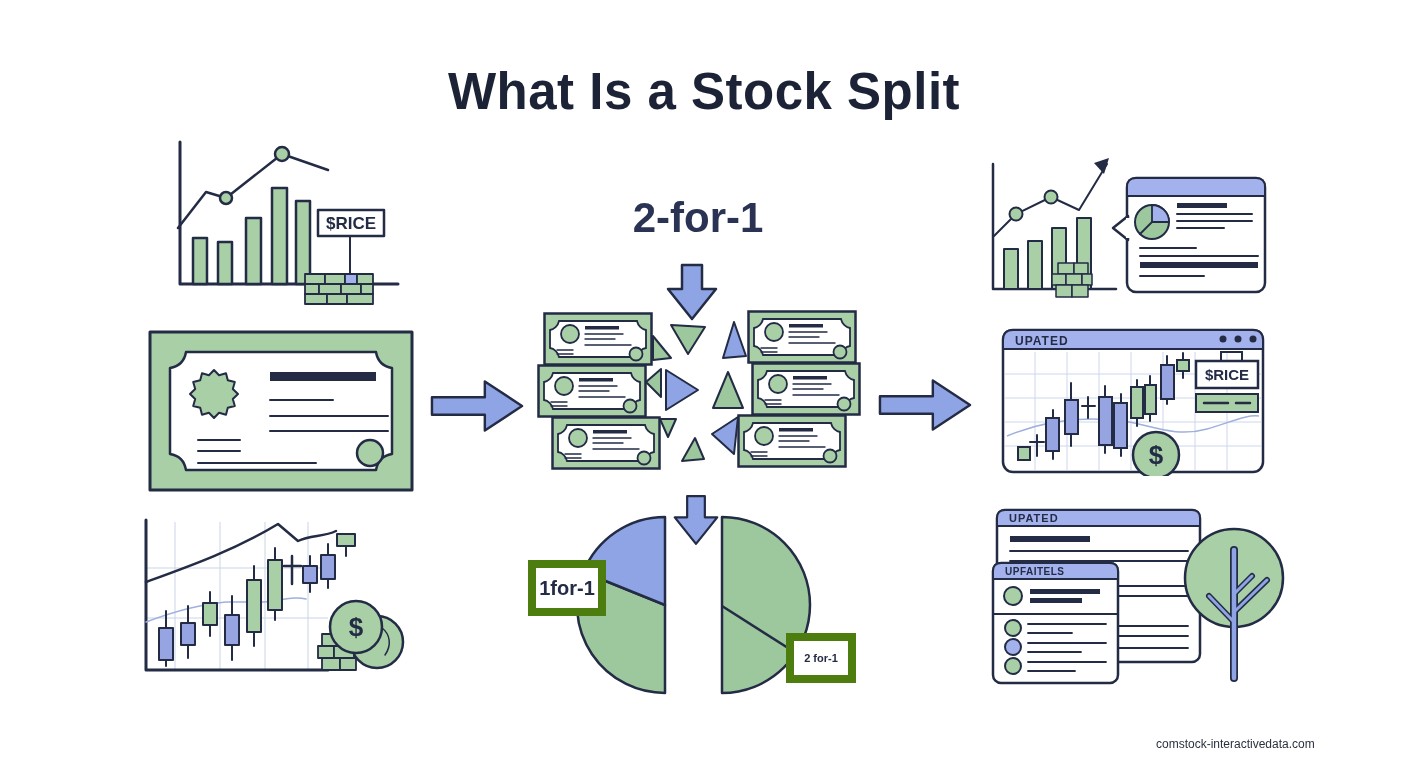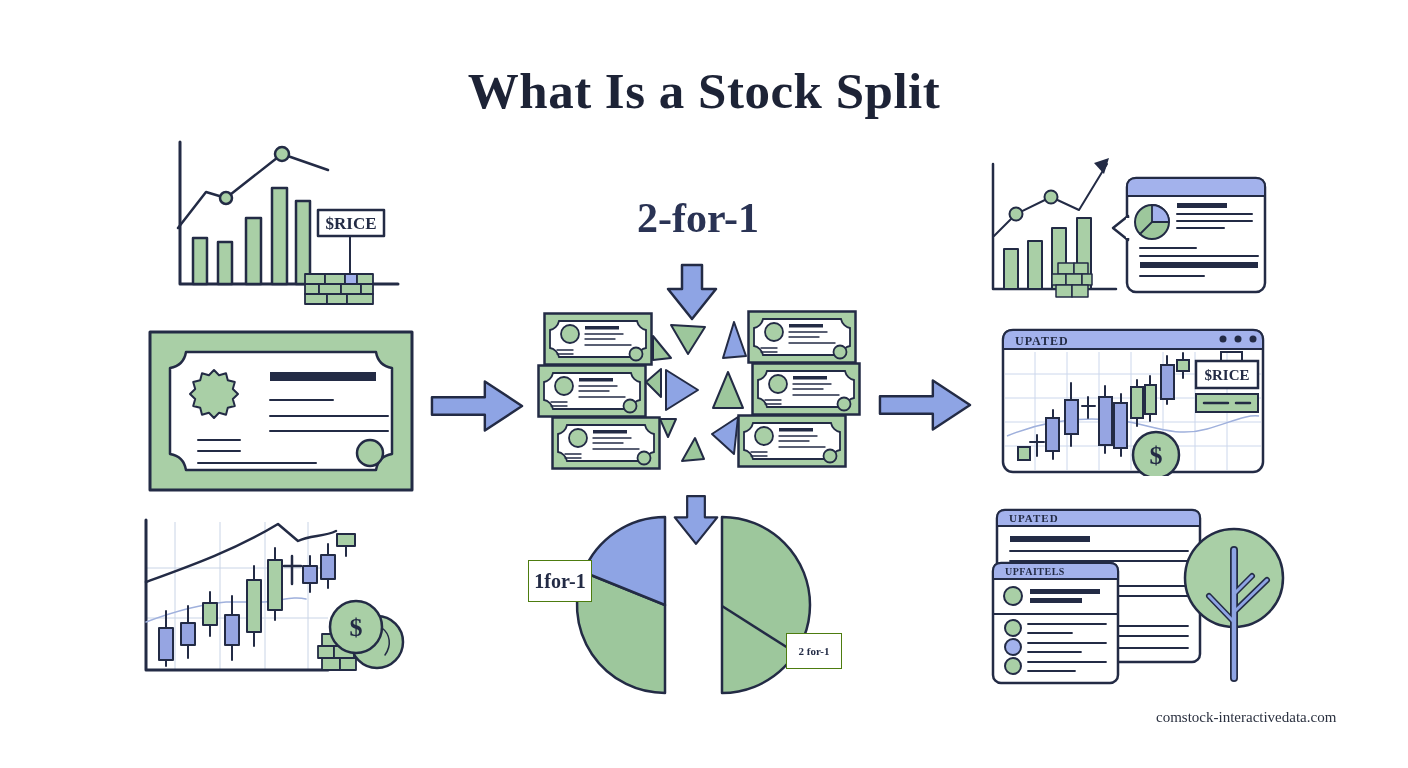--- a/index.html
+++ b/index.html
@@ -1,27 +1,27 @@
 <!DOCTYPE html>
 <html><head>
 <meta charset="utf-8">
 <style>
   html,body{margin:0;padding:0;background:#ffffff;}
   .canvas{position:relative;width:1408px;height:768px;background:#ffffff;overflow:hidden;
-          font-family:Liberation Serif, serif;}
+          font-family:Liberation Sans, sans-serif;}
   .abs{position:absolute;}
   .title{position:absolute;left:0;top:62px;width:1408px;text-align:center;
          font-size:51px;font-weight:700;color:#1d2336;letter-spacing:.5px;}
   .ratio{position:absolute;left:0;top:194px;width:1396px;text-align:center;
          font-size:42px;font-weight:700;color:#2a3354;}
-  .pie-label{position:absolute;background:#fff;border:1px solid #4d7c0f;color:#232b45;
+  .pie-label{position:absolute;background:#fff;border:8px solid #4d7c0f;color:#232b45;
              display:flex;align-items:center;justify-content:center;font-weight:700;}
   .pl-left{left:528px;top:560px;width:62px;height:40px;font-size:20px;}
   .pl-right{left:786px;top:633px;width:54px;height:34px;font-size:11px;}
-  .footer{position:absolute;left:1156px;top:709px;font-size:15px;color:#2b3140;}
+  .footer{position:absolute;left:1156px;top:737px;font-size:12px;color:#2b3140;}
   svg{display:block;}
 </style>
 </head>
 <body>
 
 <div class="canvas">
 
   <div class="title">What Is a Stock Split</div>
   <div class="ratio">2-for-1</div>
 

